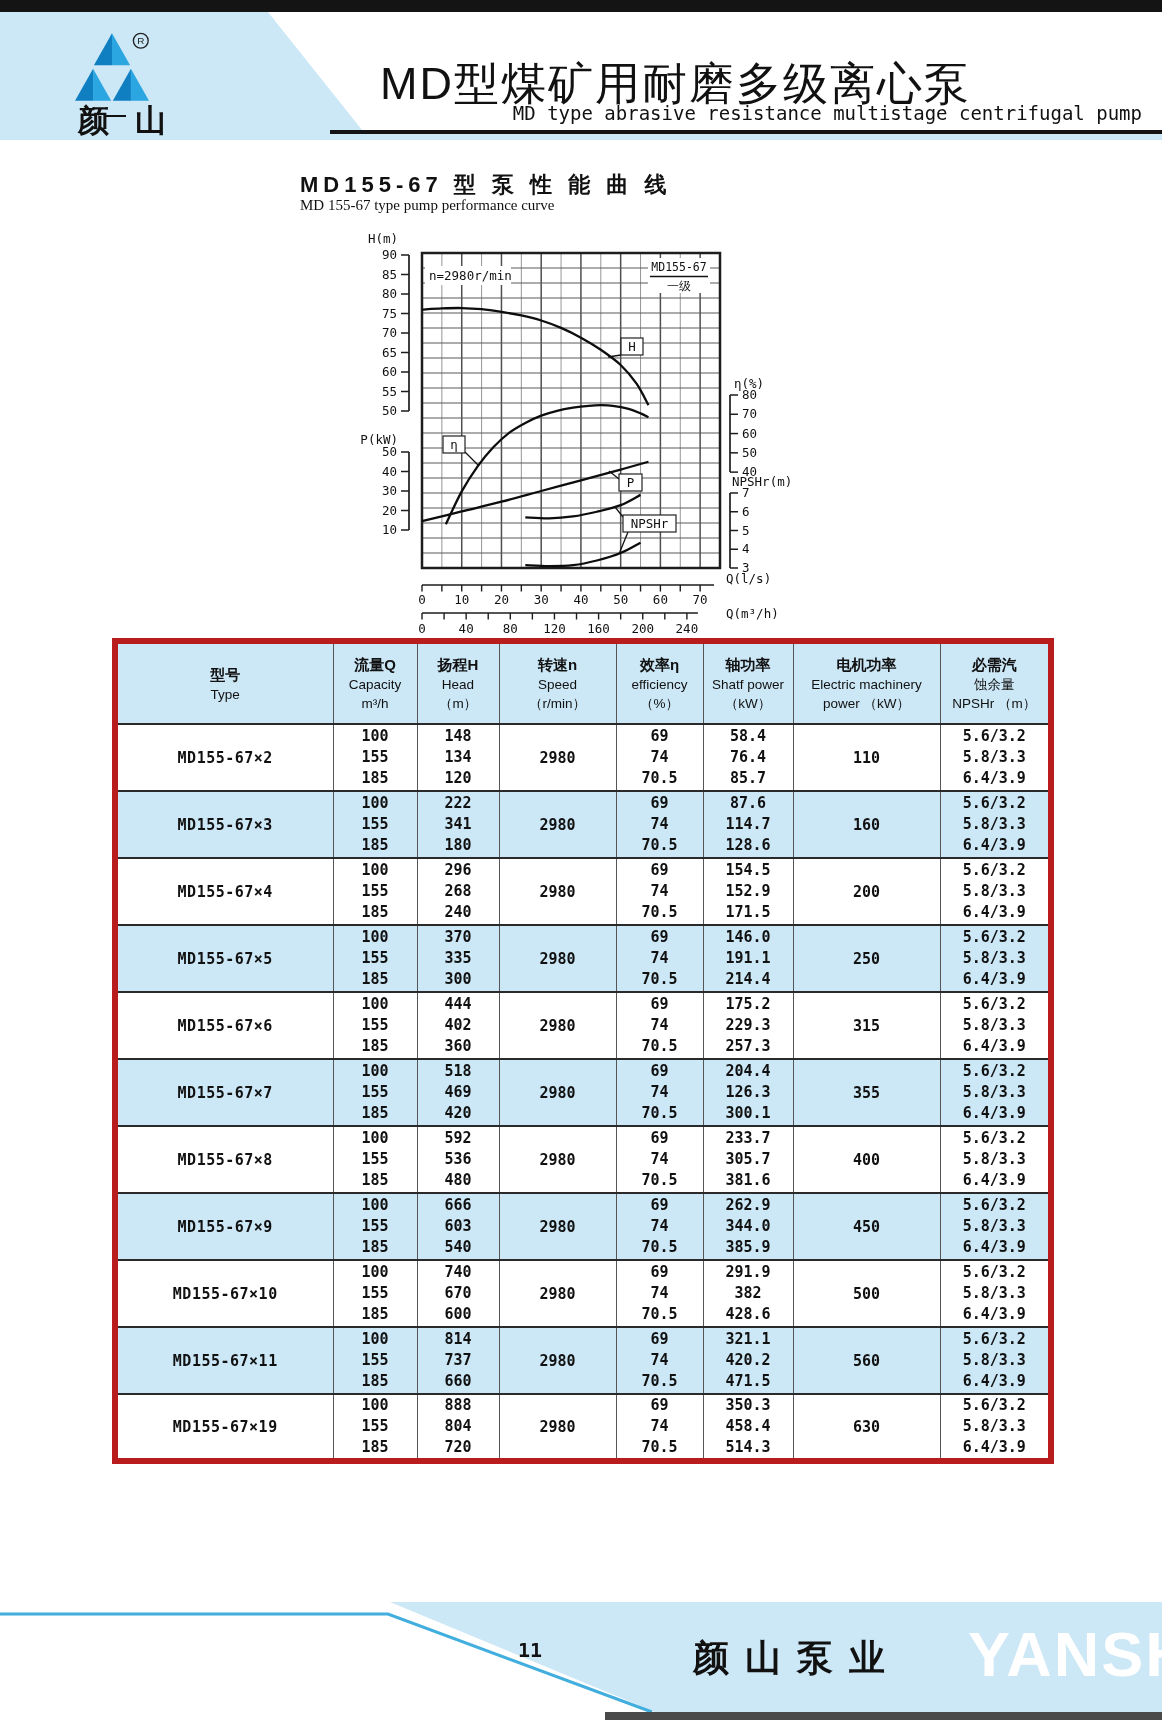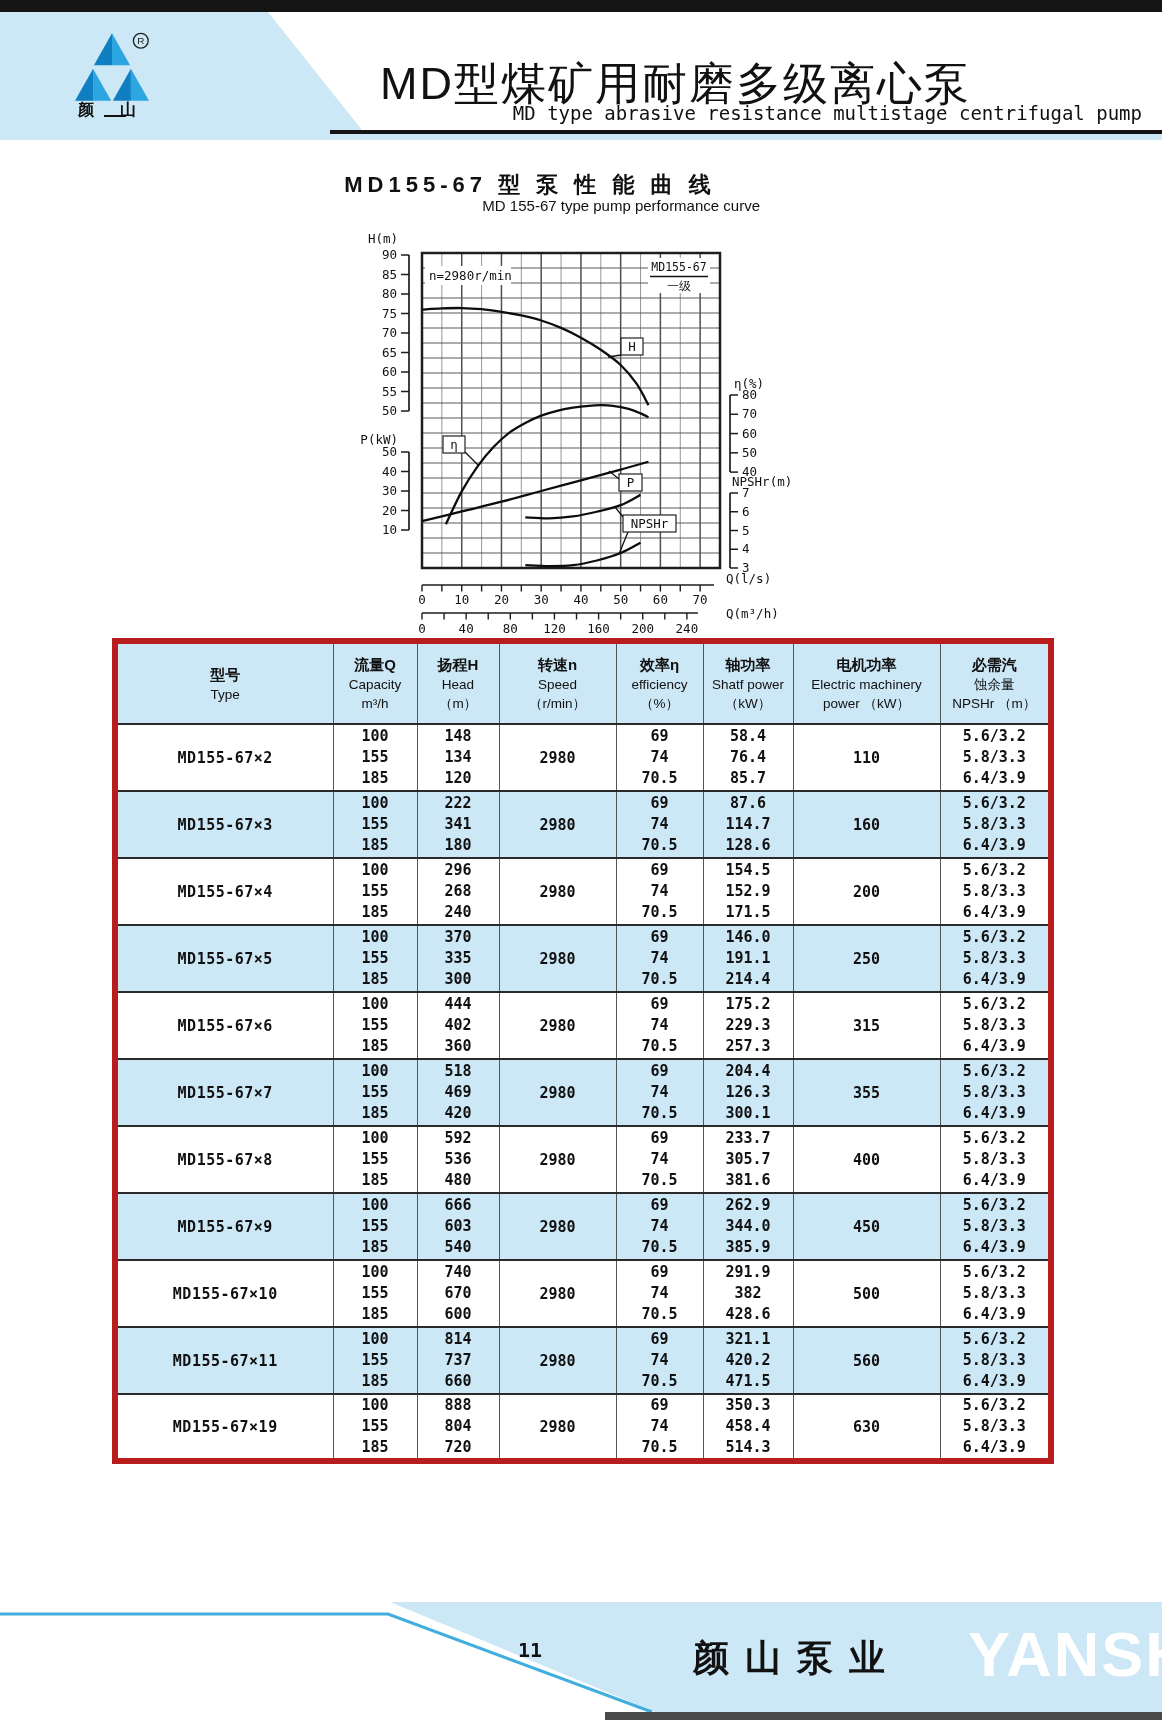--- a/index.html
+++ b/index.html
@@ -8,26 +8,26 @@
   .abs{position:absolute}
   
   #top-bar{left:0;top:0;width:1162px;height:12px;background:#141414}
   #header-band{left:0;top:12px;width:1162px;height:128px;background:#cce7f6}
   #header-white{left:0;top:12px;width:1162px;height:118px;background:#fff;
     clip-path:polygon(268px 0,1162px 0,1162px 118px,362px 118px)}
   #title-underline{left:330px;top:130px;width:832px;height:4px;background:#141414}
   #main-title{left:380px;top:54px;width:762px;text-align:left;font-size:45px;font-weight:normal;letter-spacing:2px}
   #main-subtitle{left:380px;top:102px;width:762px;text-align:right;font-size:19px;
     font-family:"DejaVu Sans Mono",monospace}
-  #logo-cn{left:78px;top:100px;width:120px;font-size:16px;font-weight:bold;letter-spacing:26px;white-space:nowrap}
+  #logo-cn{left:78px;top:100px;width:120px;font-size:31px;font-weight:bold;letter-spacing:26px;white-space:nowrap}
   #logo-cn-line{left:104px;top:115px;width:22px;height:2px;background:#111}
   
-  #chart-title{left:300px;top:170px;width:460px;text-align:center;font-size:22px;font-weight:bold;letter-spacing:5px}
-  #chart-subtitle{left:300px;top:197px;width:460px;text-align:right;font-size:15px;
-    font-family:Liberation Sans, sans-serif}
+  #chart-title{left:300px;top:170px;width:460px;text-align:left;font-size:22px;font-weight:bold;letter-spacing:5px}
+  #chart-subtitle{left:300px;top:197px;width:460px;text-align:left;font-size:15px;
+    font-family:Liberation Serif, serif}
   #perf-chart-svg{left:332px;top:212px;width:470px;height:432px}
   
   #pump-table{position:absolute;left:112px;top:638px;width:936px;border-collapse:collapse;
     table-layout:fixed;border:6px solid #b91c1c}
   #pump-table th,#pump-table td{border-left:1px solid #555;border-right:1px solid #555;
     border-top:2px solid #2a2a2a;border-bottom:2px solid #2a2a2a;text-align:center;vertical-align:middle}
   #pump-table th{height:83px;background:#cce7f6;font-weight:normal}
   #pump-table td{height:67px;font-family:"DejaVu Sans Mono",monospace;font-size:15px;font-weight:bold}
   #pump-table td div{line-height:21px}
   #pump-table tr.alt td{background:#cce7f6}

